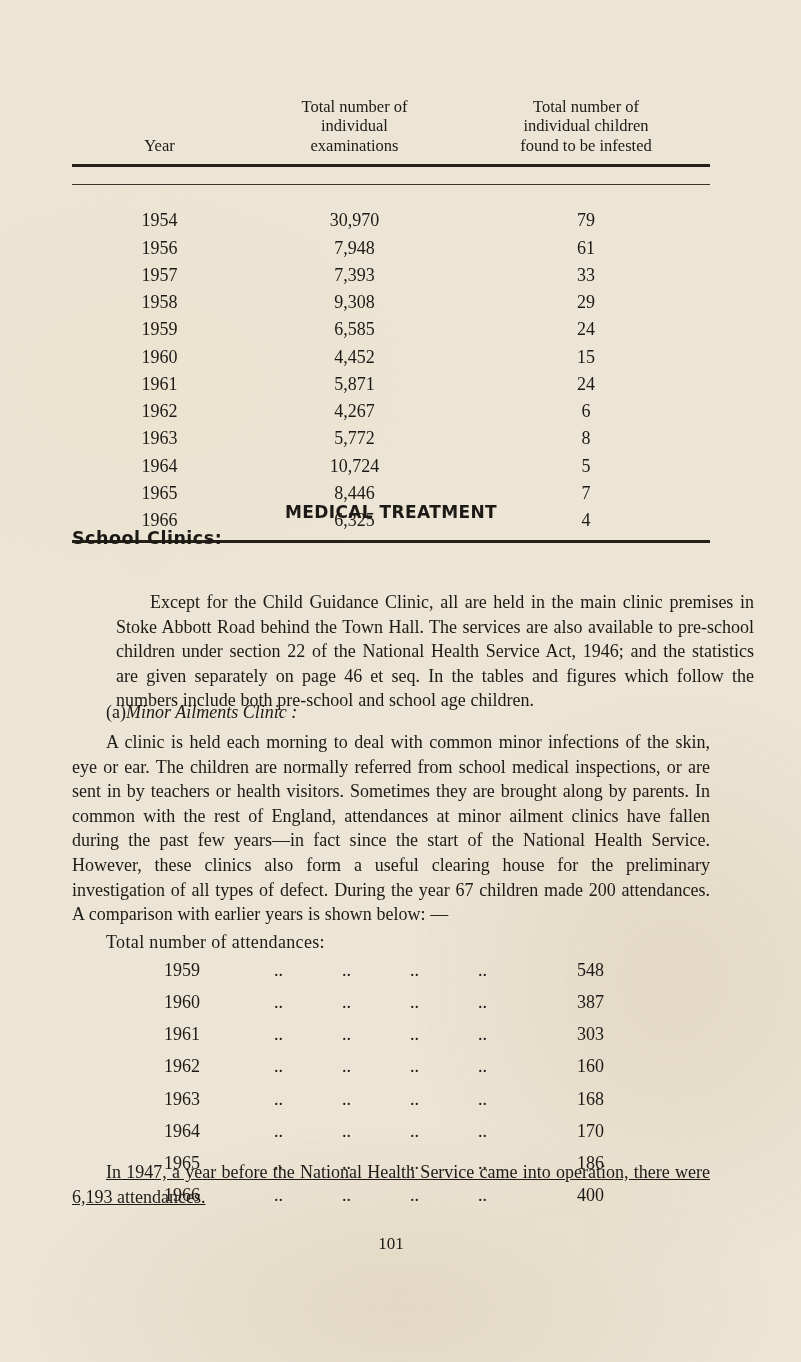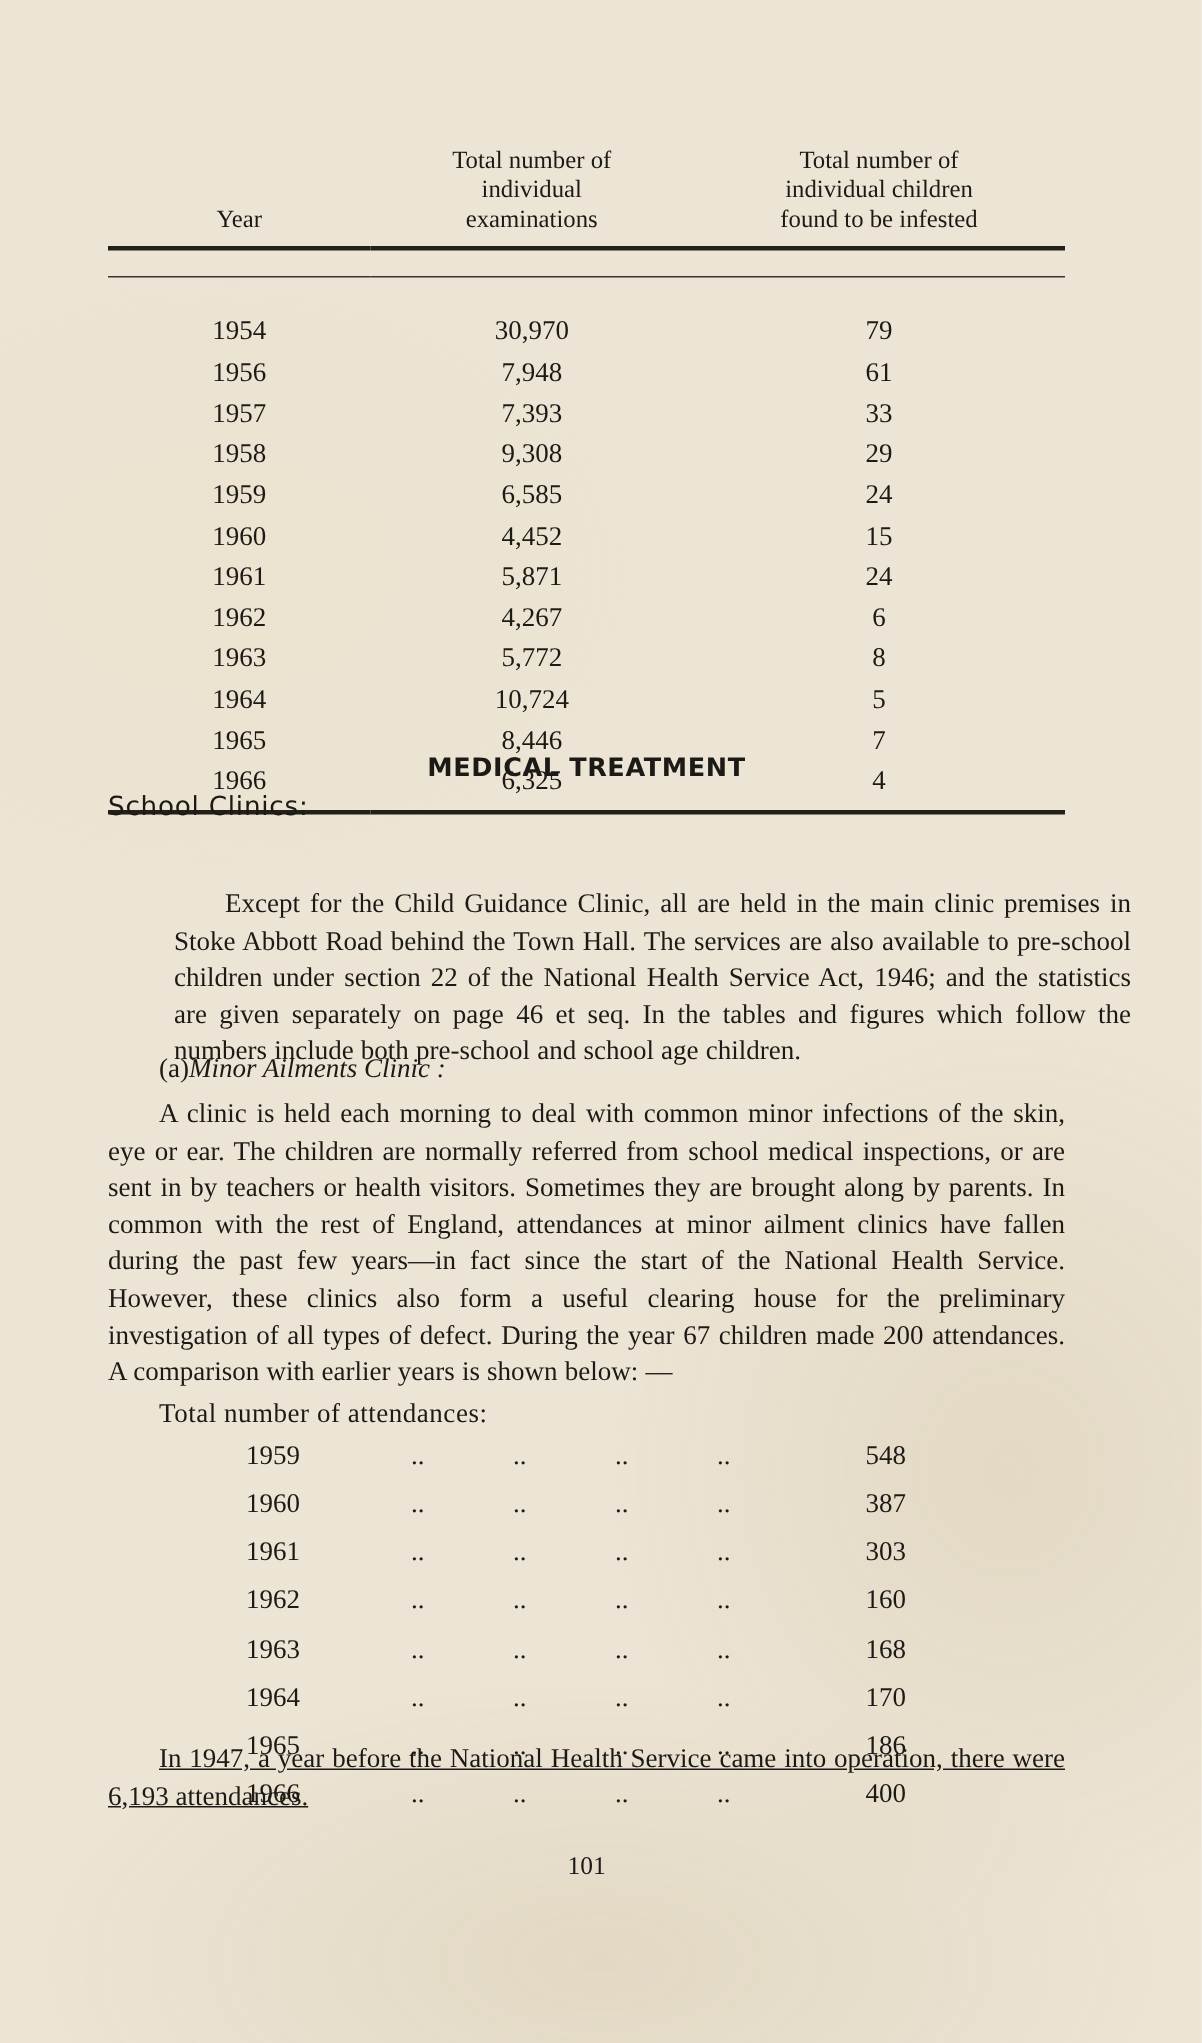--- a/index.html
+++ b/index.html
@@ -109,21 +109,21 @@
     font-family: "DejaVu Sans", sans-serif;
     font-weight: bold;
     font-size: 17px;
     letter-spacing: .4px;
   }
   .sub-title {
     position: absolute;
     left: 0;
     top: 528px;
     font-family: "DejaVu Sans", sans-serif;
-    font-weight: normal;
+    font-weight: bold;
     font-size: 17.5px;
     letter-spacing: .5px;
   }
 
   
   .body-block {
     position: absolute;
     left: 0;
     width: 638px;
   }

